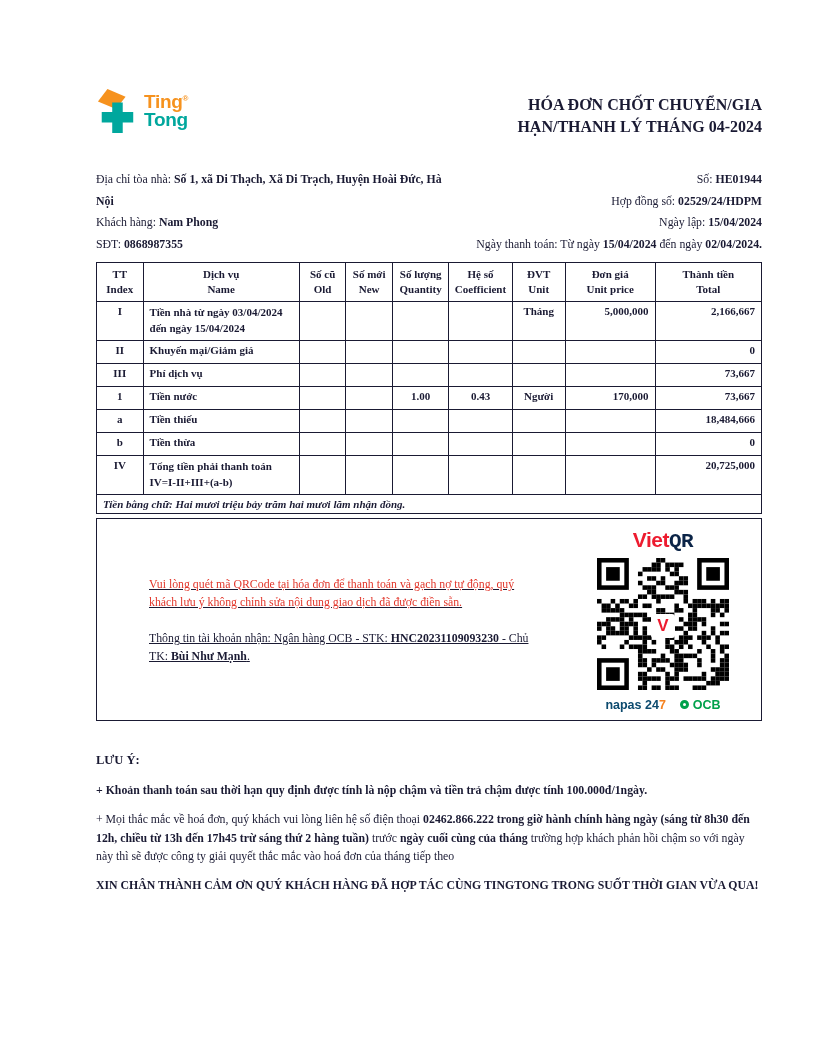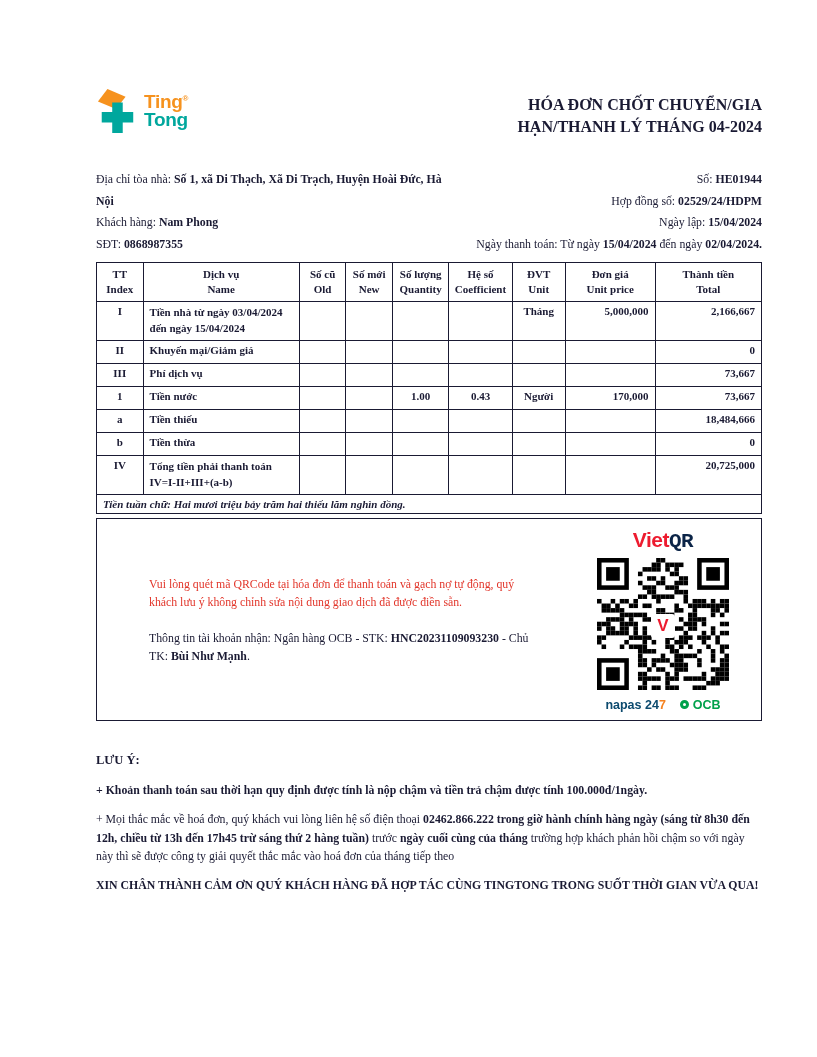--- a/index.html
+++ b/index.html
@@ -57,21 +57,21 @@
   td.words-cell .wv { font-weight: bold; }
 
   
   .qr-box {
     border: 1px solid #1a1a33;
     margin-top: 4px;
     display: flex;
     justify-content: space-between;
     min-height: 198px;
   }
-  .qr-left { width: 445px; padding: 56px 0 12px 52px; font-size: 11.8px; line-height: 1.55; }
+  .qr-left { width: 445px; padding: 56px 0 12px 52px; font-size: 11.8px; line-height: 1.55; text-decoration: underline; }
   .red-note { color: #e2362b; margin-bottom: 18px; }
   .account-note { color: #1a1a33; }
   .qr-right { width: 180px; padding: 10px 16px 8px 0; display: flex; flex-direction: column; align-items: center; }
   .vietqr-logo { font-family: "Liberation Sans", sans-serif; font-weight: bold; font-size: 21px; letter-spacing: -0.5px; line-height: 1; margin-bottom: 4px; }
   .vq-red { color: #ED1B2F; }
   .vq-navy { color: #0B2447; font-family: Liberation Mono, monospace; }
   .qr-code { position: relative; width: 136px; height: 136px; background: #fff; padding: 2px; }
   .qr-center-logo {
     position: absolute; left: 50%; top: 52%; transform: translate(-50%, -50%);
     width: 24px; height: 24px; background: #fff; border-radius: 3px;
@@ -233,21 +233,21 @@
           <td></td>
           <td></td>
           <td class="c"></td>
           <td class="c"></td>
           <td class="c"></td>
           <td class="r"></td>
           <td class="r">20,725,000</td>
         </tr>
         <tr>
           <td class="words-cell" colspan="9">
-            <span>Tiền tuần chữ: </span><span class="wv">Hai mươi triệu bảy trăm hai thiếu lăm nghìn đồng.</span>
+            <span>Tiền bằng chữ: </span><span class="wv">Hai mươi triệu bảy trăm hai mươi lăm nhận đồng.</span>
           </td>
         </tr>
       </tbody>
     </table>
 
     <div class="qr-box">
       <div class="qr-left">
         <p class="red-note">Vui lòng quét mã QRCode tại hóa đơn để thanh toán và gạch nợ tự động, quý khách lưu ý không chỉnh sửa nội dung giao dịch đã được điền sẵn.</p>
         <p class="account-note"><span>Thông tin tài khoản nhận: Ngân hàng OCB - STK: </span><span class="b">HNC20231109093230</span><span> - Chủ TK: </span><span class="b">Bùi Như Mạnh</span><span>.</span></p>
       </div>

